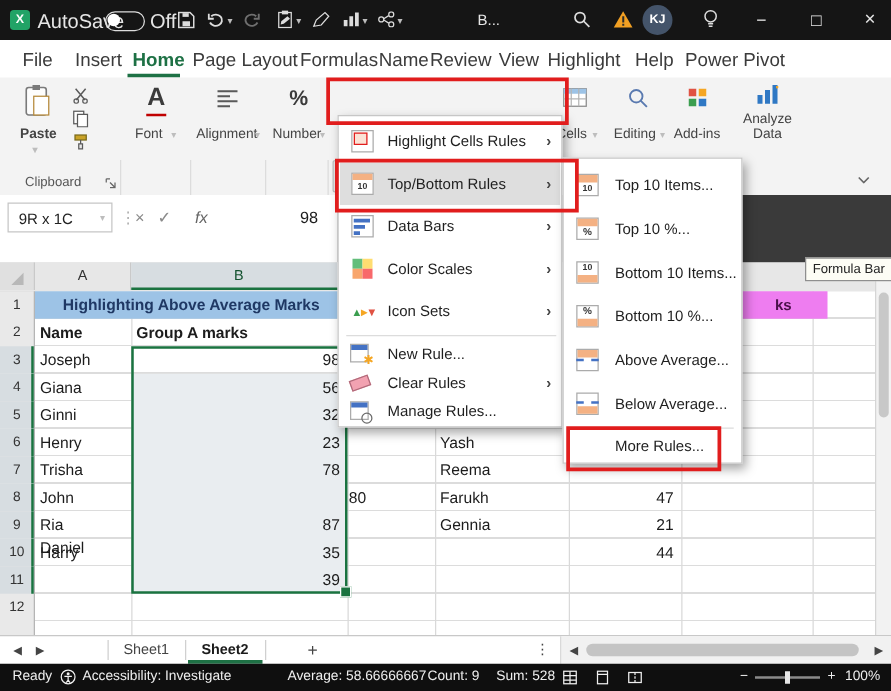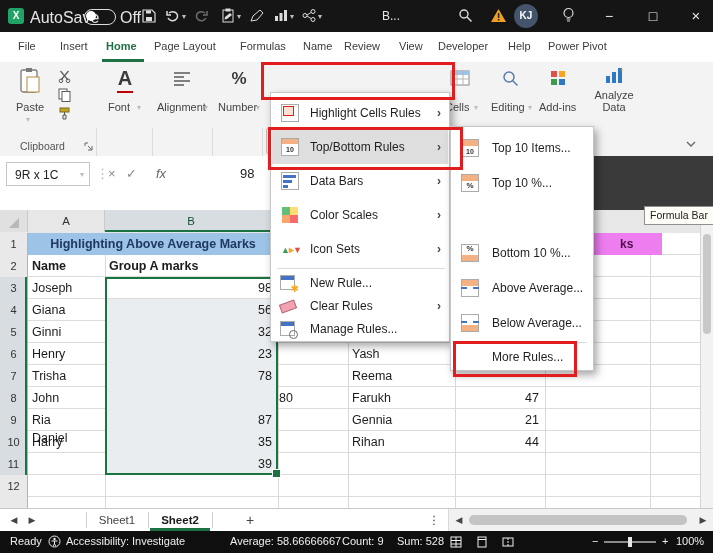--- a/index.html
+++ b/index.html
@@ -13,21 +13,21 @@
           color:#e6e6e6;font-size:14px;}
   .toggle{position:absolute;left:84px;top:9px;width:30px;height:14px;border:1px solid #ddd;
           border-radius:8px;}
   .knob{position:absolute;left:1px;top:1px;width:10px;height:10px;border-radius:50%;background:#fff;}
   .avatar{position:absolute;left:514px;top:4px;width:24px;height:24px;border-radius:50%;
           background:#44546a;color:#fff;font-size:10px;line-height:24px;text-align:center;font-weight:bold;}
   .qat{position:absolute;top:8px;color:#d8d8d8;}
   .chev{font-size:8px;color:#bdbdbd;}
   
   .ribbontabs{left:0;top:32px;width:713px;height:30px;background:#fff;}
-  .rtab{position:absolute;top:8px;font-size:11px;color:#3b3b3b;white-space:nowrap;}
+  .rtab{position:absolute;top:8px;font-size:15px;color:#3b3b3b;white-space:nowrap;}
   .rtab.active{color:#1e7145;font-weight:bold;}
   .tab-underline{position:absolute;top:59px;height:3px;background:#1e7145;}
   
   .ribbon{left:0;top:62px;width:713px;height:94px;background:#f3f3f3;border-bottom:1px solid #d5d5d5;}
   .gdiv{position:absolute;top:66px;width:1px;height:82px;background:#dcdcdc;}
   .glabel{position:absolute;font-size:10.5px;color:#555;white-space:nowrap;}
   .bigbtn-label{position:absolute;font-size:11px;color:#444;white-space:nowrap;}
   .cfbtn{position:absolute;left:266px;top:66px;width:178px;height:24px;background:#e4e4e4;
          border:1px solid #bdbdbd;border-radius:2px;}
   .cfbtn span.lbl{position:absolute;left:26px;top:4px;font-size:11.5px;color:#222;white-space:nowrap;}
@@ -166,37 +166,37 @@
 
   <div class="abs ribbontabs">
     <span class="rtab" style="left:18px;">File</span>
     <span class="rtab" style="left:60px;">Insert</span>
     <span class="rtab active" style="left:106px;">Home</span>
     <span class="rtab" style="left:154px;">Page Layout</span>
     <span class="rtab" style="left:240px;">Formulas</span>
     <span class="rtab" style="left:303px;">Name</span>
     <span class="rtab" style="left:344px;">Review</span>
     <span class="rtab" style="left:399px;">View</span>
-    <span class="rtab" style="left:438px;">Developer</span>
+    <span class="rtab" style="left:438px;">Highlight</span>
     <span class="rtab" style="left:508px;">Help</span>
     <span class="rtab" style="left:548px;">Power Pivot</span>
     <span class="abs" style="left:648px;top:38px;"><svg width="18" height="16" viewBox="0 0 18 16">
           <rect x="1" y="1" width="16" height="11" rx="2" fill="none" stroke="#5f5f5f" stroke-width="1.2"></rect>
           <path d="M5 12 l0 3 4-3" fill="none" stroke="#5f5f5f" stroke-width="1.2"></path>
         </svg></span>
     <span class="abs" style="left:676px;top:36px;width:26px;height:20px;background:#1e7145;border-radius:3px;"><svg width="26" height="20" viewBox="0 0 26 20">
           <path d="M13 14 V5 M9.5 8.5 L13 5 l3.5 3.5" fill="none" stroke="#fff" stroke-width="1.6"></path>
           <path d="M7 11 v4 h12 v-4" fill="none" stroke="#fff" stroke-width="1.4"></path>
         </svg></span>
   </div>
   <div class="abs tab-underline" style="left:102px;width:42px;"></div>
 
   <div class="abs ribbon">
 
-    <div class="abs" style="left:10px;top:5px;width:40px;height:62px;text-align:center;">
+    <div class="abs" style="left:10px;top:5px;width:40px;height:62px;text-align:center;font-weight:bold;">
       <svg width="22" height="28" viewBox="0 0 22 28">
           <rect x="2" y="3" width="16" height="22" rx="2" fill="#fdfdfd" stroke="#7a7a7a" stroke-width="1.3"></rect>
           <rect x="7" y="1" width="6" height="4" fill="#7a7a7a"></rect>
           <rect x="8" y="10" width="12" height="15" fill="#fff" stroke="#b5893a" stroke-width="1"></rect>
         </svg>
       <div class="bigbtn-label" style="left:6px;top:34px;">Paste</div>
       <div class="chev" style="position:absolute;left:16px;top:48px;">▾</div>
     </div>
     <span class="abs" style="left:58px;top:8px;"><svg width="13" height="13" viewBox="0 0 13 13">
           <path d="M2.5 1 L10 10 M10.5 1 L3 10" stroke="#5a5a5a" stroke-width="1.2"></path>
@@ -374,21 +374,20 @@
   <div class="cell b-cell" style="top:453px;">39</div>
 
   <div class="cell" style="left:352px;top:343px;width:100px;">Yash</div>
   <div class="cell" style="left:455px;top:343px;width:84px;text-align:right;"></div>
   <div class="cell" style="left:352px;top:365px;width:100px;">Reema</div>
   <div class="cell" style="left:455px;top:365px;width:84px;text-align:right;"></div>
   <div class="cell" style="left:352px;top:387px;width:100px;">Farukh</div>
   <div class="cell" style="left:455px;top:387px;width:84px;text-align:right;">47</div>
   <div class="cell" style="left:352px;top:409px;width:100px;">Gennia</div>
   <div class="cell" style="left:455px;top:409px;width:84px;text-align:right;">21</div>
-  <div class="cell" style="left:352px;top:431px;width:100px;">Rihan</div>
   <div class="cell" style="left:455px;top:431px;width:84px;text-align:right;">44</div>
 
   <div class="abs vscroll">
       <div class="vthumb"></div>
     </div>
 
   <div class="abs menu">
     <div class="mitem" style="top:3px;height:34px;">
       <span class="mic">
           <span class="micbox"></span>
@@ -470,20 +469,28 @@
         </span>
       <span class="smlabel">Top 10 Items...</span>
     </div>
     <div class="smitem" style="top:38px;height:35px;">
       <span class="mic">
           <span class="micbox"></span>
           <span style="position:absolute;left:3px;top:3px;width:16px;height:6px;background:#f4b183;"></span>
           <span class="tiny" style="top:10px;font-size:8px;">%</span>
         </span>
       <span class="smlabel">Top 10 %...</span>
+    </div>
+    <div class="smitem" style="top:73px;height:35px;">
+      <span class="mic">
+          <span class="micbox"></span>
+          <span style="position:absolute;left:3px;top:13px;width:16px;height:6px;background:#f4b183;"></span>
+          <span class="tiny" style="top:4px;">10</span>
+        </span>
+      <span class="smlabel">Bottom 10 Items...</span>
     </div>
     <div class="smitem" style="top:108px;height:35px;">
       <span class="mic">
           <span class="micbox"></span>
           <span style="position:absolute;left:3px;top:13px;width:16px;height:6px;background:#f4b183;"></span>
           <span class="tiny" style="top:3px;font-size:8px;">%</span>
         </span>
       <span class="smlabel">Bottom 10 %...</span>
     </div>
     <div class="smitem" style="top:143px;height:35px;">

